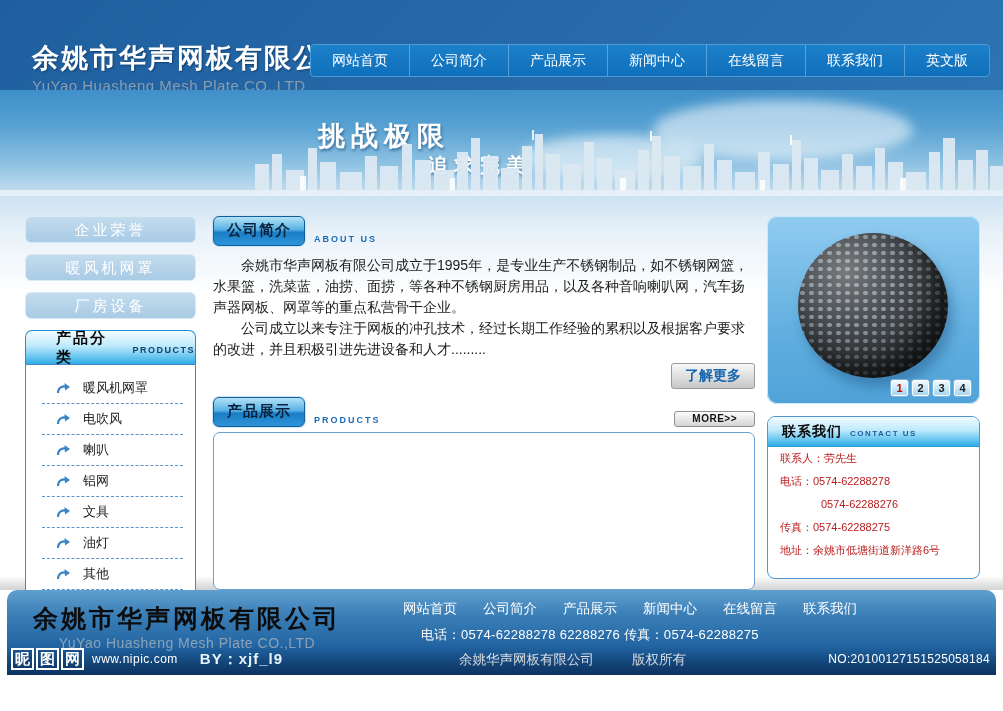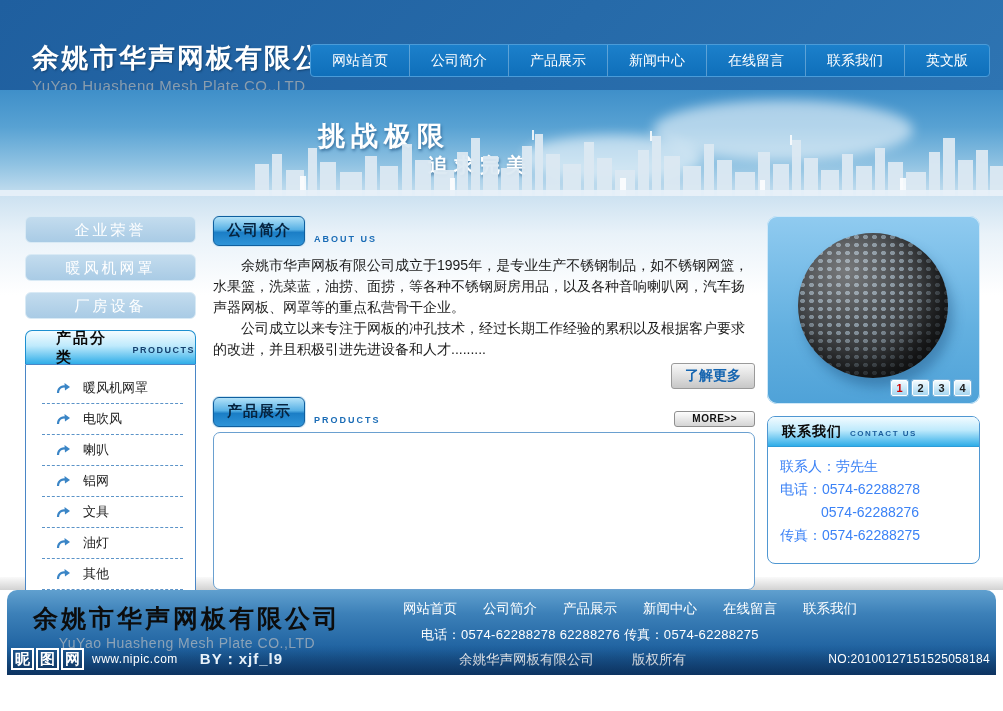--- a/index.html
+++ b/index.html
@@ -81,21 +81,21 @@
   .page-btn { width:17px; height:16px; font-size:11px; font-weight:bold; color:#1c1c1c; cursor:pointer;
     background:linear-gradient(180deg,#f2fbff,#a6d6f0); border:1px solid #fff; box-shadow:0 0 0 1px #79b2da;
     display:flex; align-items:center; justify-content:center; border-radius:2px; }
   .page-btn.active { color:#cc0000; }
 
   .contact-panel { margin-top:12px; border:1px solid #4f97d2; border-radius:8px; background:#fff; overflow:hidden; }
   .contact-head { height:30px; background:linear-gradient(180deg,#f2fbff 0%,#bfeafc 45%,#2fadE8 100%);
     border-bottom:1px solid #2d9cd8; display:flex; align-items:center; padding-left:14px; }
   .contact-title { font-size:14px; font-weight:bold; color:#0a0a0a; letter-spacing:1px; }
   .contact-sub { font-size:8px; font-weight:bold; color:#1c5e9c; letter-spacing:1.5px; margin-left:8px; padding-top:3px; }
-  .contact-body { padding:8px 10px 16px 12px; font-size:14px; color:#3b82f6; line-height:23px; }
+  .contact-body { padding:0 10px 16px 12px; font-size:11px; color:#b91c1c; line-height:23px; }
   .contact-line.indent { padding-left:41px; }
 
   
   .pre-footer { height:13px; background:linear-gradient(180deg,#fafafa,#d2d2d2); }
   .footer { position:relative; margin:0 7px; height:85px; border-radius:10px 10px 0 0;
     background:linear-gradient(180deg,#60a0cf 0%,#3c80b8 28%,#1f62a0 70%,#0f3f74 100%); }
   .f-left { position:absolute; left:26px; top:12px; }
   .f-cn { font-size:25px; font-weight:bold; color:#0c0c0c; letter-spacing:3px; }
   .f-en { font-size:14px; color:#8ca3b8; margin-top:0; letter-spacing:.5px; text-align:center; }
   .f-right { position:absolute; left:396px; top:10px; color:#fff; }
@@ -313,20 +313,21 @@
       <div class="contact-panel">
         <div class="contact-head">
           <span class="contact-title">联系我们</span>
           <span class="contact-sub">CONTACT US</span>
         </div>
         <div class="contact-body">
           <div class="contact-line">联系人：劳先生</div>
           <div class="contact-line">电话：0574-62288278</div>
           <div class="contact-line indent">0574-62288276</div>
           <div class="contact-line">传真：0574-62288275</div>
+          <div class="contact-line">地址：余姚市低塘街道新洋路6号</div>
         </div>
       </div>
     </div>
   </div>
 
   <div class="pre-footer"></div>
   <div class="footer">
     <div class="f-left">
       <div class="f-cn">余姚市华声网板有限公司</div>
       <div class="f-en">YuYao Huasheng Mesh Plate CO.,LTD</div>

